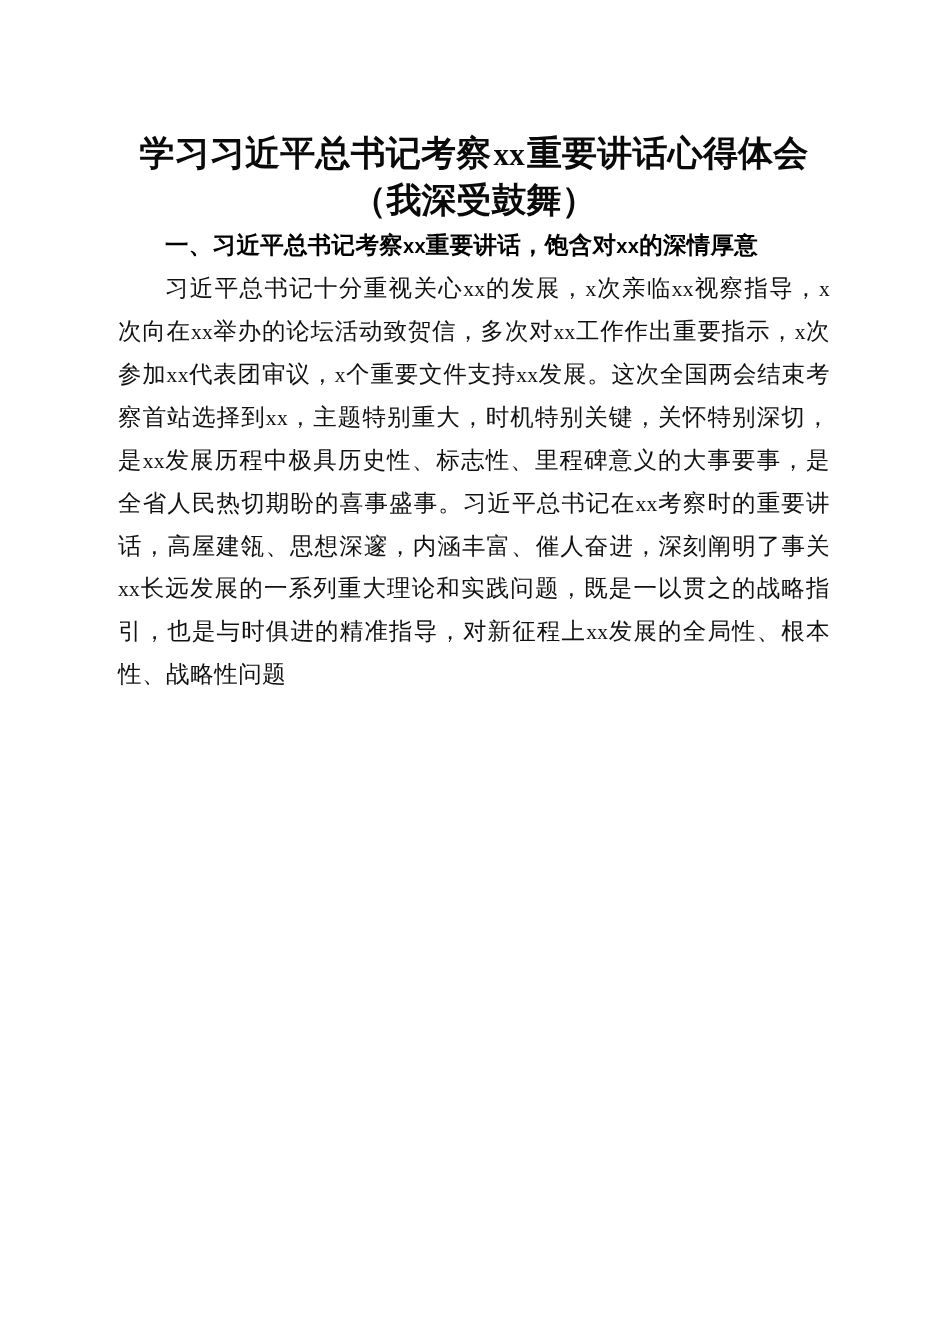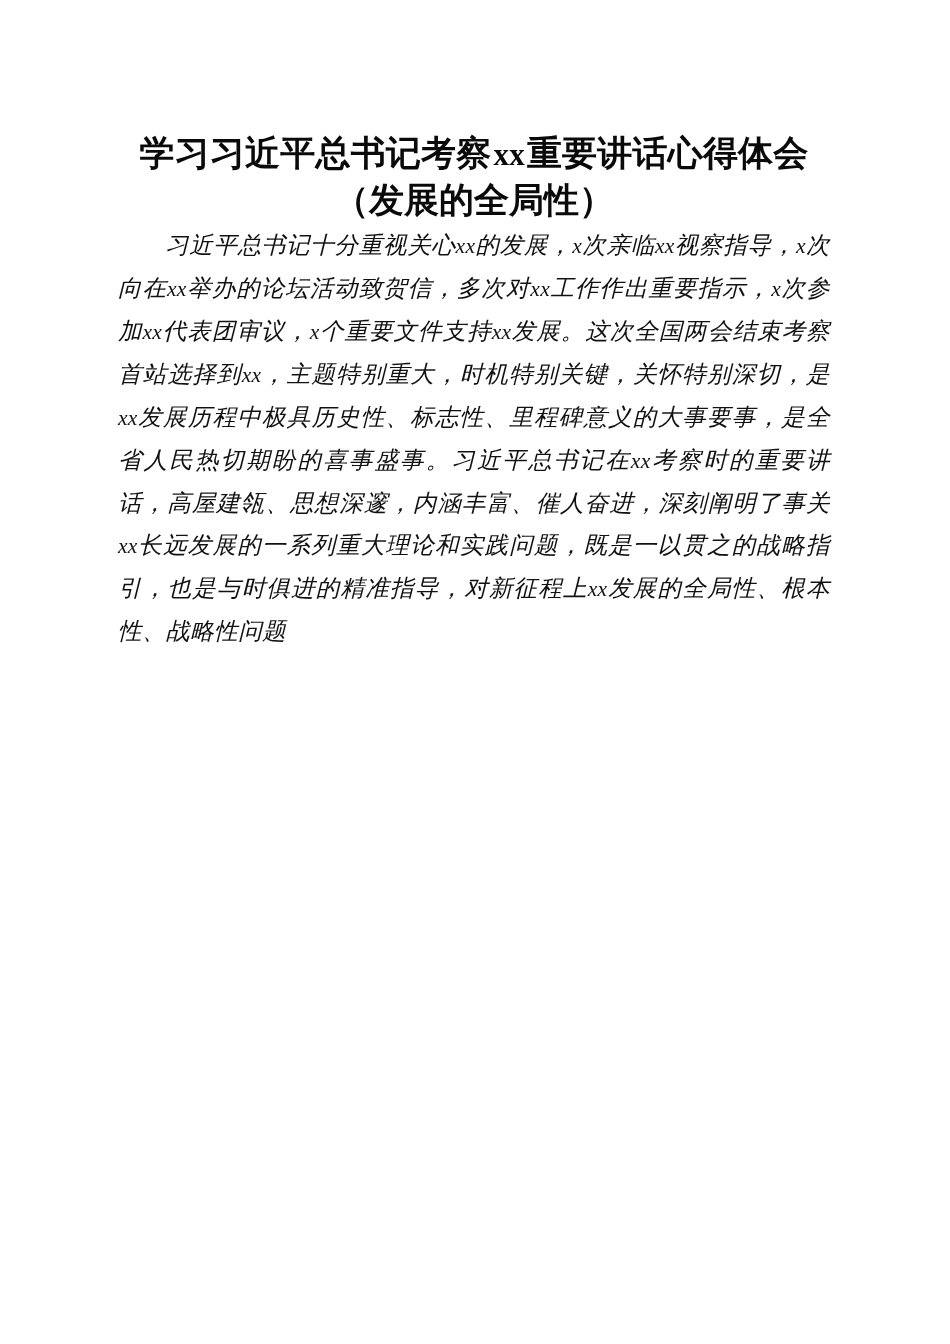--- a/index.html
+++ b/index.html
@@ -86,21 +86,20 @@
     text-align: justify;
     text-justify: inter-ideograph;
     text-indent: 47px;
     margin: 0;
     letter-spacing: 0.3px;
     color: #000000;
   }
 
   .para-after-heading {
     margin-top: 0px;
-    font-style: italic;
   }
 
   
   .lat {
     font-family: "Liberation Serif", "DejaVu Serif", serif;
     font-size: 21.5px;
     letter-spacing: 0.3px;
   }
   .section-heading .lat {
     font-family: "Liberation Sans", "DejaVu Sans", sans-serif;
@@ -109,21 +108,22 @@
   }
 </style>
 </head>
 <body>
 
 <div class="page">
   <div class="content">
 
     <h1 class="doc-title">
       <span class="title-line title-line-1">学习习近平总书记考察<span class="title-latin">xx</span>重要讲话心得体会</span>
-      <span class="title-line title-line-2">（发展的全局性）</span>
+      <span class="title-line title-line-2">（我深受鼓舞）</span>
     </h1>
 
 
+    <p class="section-heading">一、习近平总书记考察<span class="lat">xx</span>重要讲话，饱含对<span class="lat">xx</span>的深情厚意</p>
 
     <p class="para para-after-heading">习近平总书记十分重视关心<span class="lat">xx</span>的发展，<span class="lat">x</span>次亲临<span class="lat">xx</span>视察指导，<span class="lat">x</span>次向在<span class="lat">xx</span>举办的论坛活动致贺信，多次对<span class="lat">xx</span>工作作出重要指示，<span class="lat">x</span>次参加<span class="lat">xx</span>代表团审议，<span class="lat">x</span>个重要文件支持<span class="lat">xx</span>发展。这次全国两会结束考察首站选择到<span class="lat">xx</span>，主题特别重大，时机特别关键，关怀特别深切，是<span class="lat">xx</span>发展历程中极具历史性、标志性、里程碑意义的大事要事，是全省人民热切期盼的喜事盛事。习近平总书记在<span class="lat">xx</span>考察时的重要讲话，高屋建瓴、思想深邃，内涵丰富、催人奋进，深刻阐明了事关<span class="lat">xx</span>长远发展的一系列重大理论和实践问题，既是一以贯之的战略指引，也是与时俱进的精准指导，对新征程上<span class="lat">xx</span>发展的全局性、根本性、战略性问题</p>
 
   </div>
 </div>
 
 </body></html>

